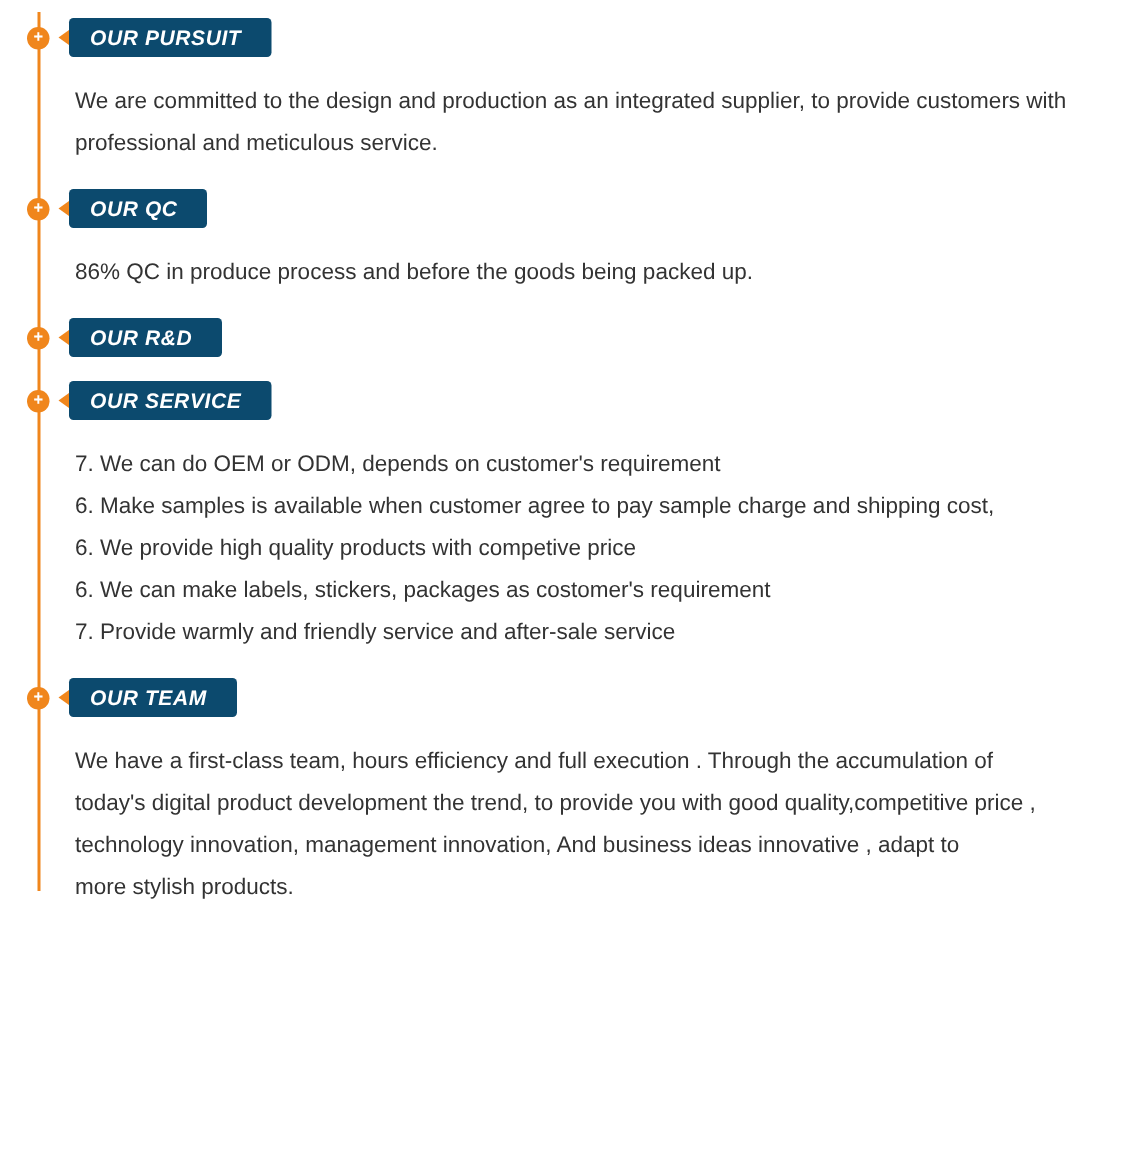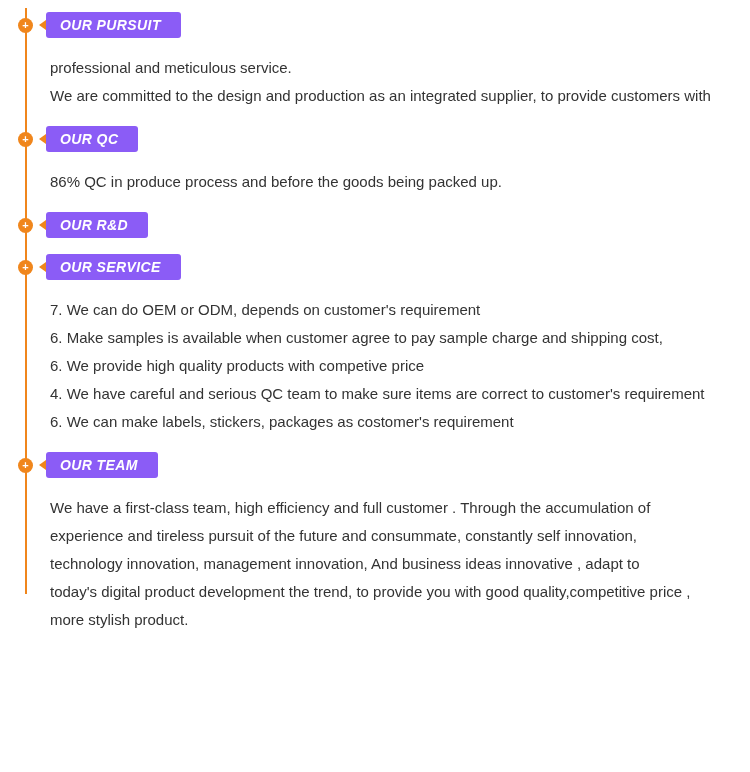--- a/index.html
+++ b/index.html
@@ -42,21 +42,21 @@
     font-size: 11px;
     font-weight: bold;
     line-height: 15px;
     text-align: center;
     position: relative;
     z-index: 1;
   }
   .badge {
     position: relative;
     margin-left: 13px;
-    background: #8b5cf6;
+    background: #0c4a6e;
     color: #ffffff;
     font-style: italic;
     font-weight: bold;
     font-size: 14px;
     height: 26px;
     line-height: 26px;
     padding: 0 20px 0 14px;
     border-radius: 3px;
     letter-spacing: 0.4px;
     white-space: nowrap;
@@ -86,22 +86,22 @@
 
 <div class="page">
   <div class="timeline"></div>
 
   <div class="section">
     <div class="section-header">
       <span class="bullet">+</span>
       <span class="badge">OUR PURSUIT</span>
     </div>
     <div class="section-body">
+      <p>We are committed to the design and production as an integrated supplier, to provide customers with</p>
       <p>professional and meticulous service.</p>
-      <p>We are committed to the design and production as an integrated supplier, to provide customers with</p>
     </div>
   </div>
 
   <div class="section">
     <div class="section-header">
       <span class="bullet">+</span>
       <span class="badge">OUR QC</span>
     </div>
     <div class="section-body">
       <p>86% QC in produce process and before the goods being packed up.</p>
@@ -117,31 +117,30 @@
 
   <div class="section">
     <div class="section-header">
       <span class="bullet">+</span>
       <span class="badge">OUR SERVICE</span>
     </div>
     <div class="section-body">
       <p>7. We can do OEM or ODM, depends on customer's requirement</p>
       <p>6. Make samples is available when customer agree to pay sample charge and shipping cost,</p>
       <p>6. We provide high quality products with competive price</p>
-      <p>4. We have careful and serious QC team to make sure items are correct to customer's requirement</p>
       <p>6. We can make labels, stickers, packages as costomer's requirement</p>
+      <p>7. Provide warmly and friendly service and after-sale service</p>
     </div>
   </div>
 
   <div class="section">
     <div class="section-header">
       <span class="bullet">+</span>
       <span class="badge">OUR TEAM</span>
     </div>
     <div class="section-body">
-      <p>We have a first-class team, high efficiency and full customer . Through the accumulation of</p>
-      <p>experience and tireless pursuit of the future and consummate, constantly self innovation,</p>
+      <p>We have a first-class team, hours efficiency and full execution . Through the accumulation of</p>
+      <p>today's digital product development the trend, to provide you with good quality,competitive price ,</p>
       <p>technology innovation, management innovation, And business ideas innovative , adapt to</p>
-      <p>today's digital product development the trend, to provide you with good quality,competitive price ,</p>
-      <p>more stylish product.</p>
+      <p>more stylish products.</p>
     </div>
   </div>
 </div>
 
 </body></html>

